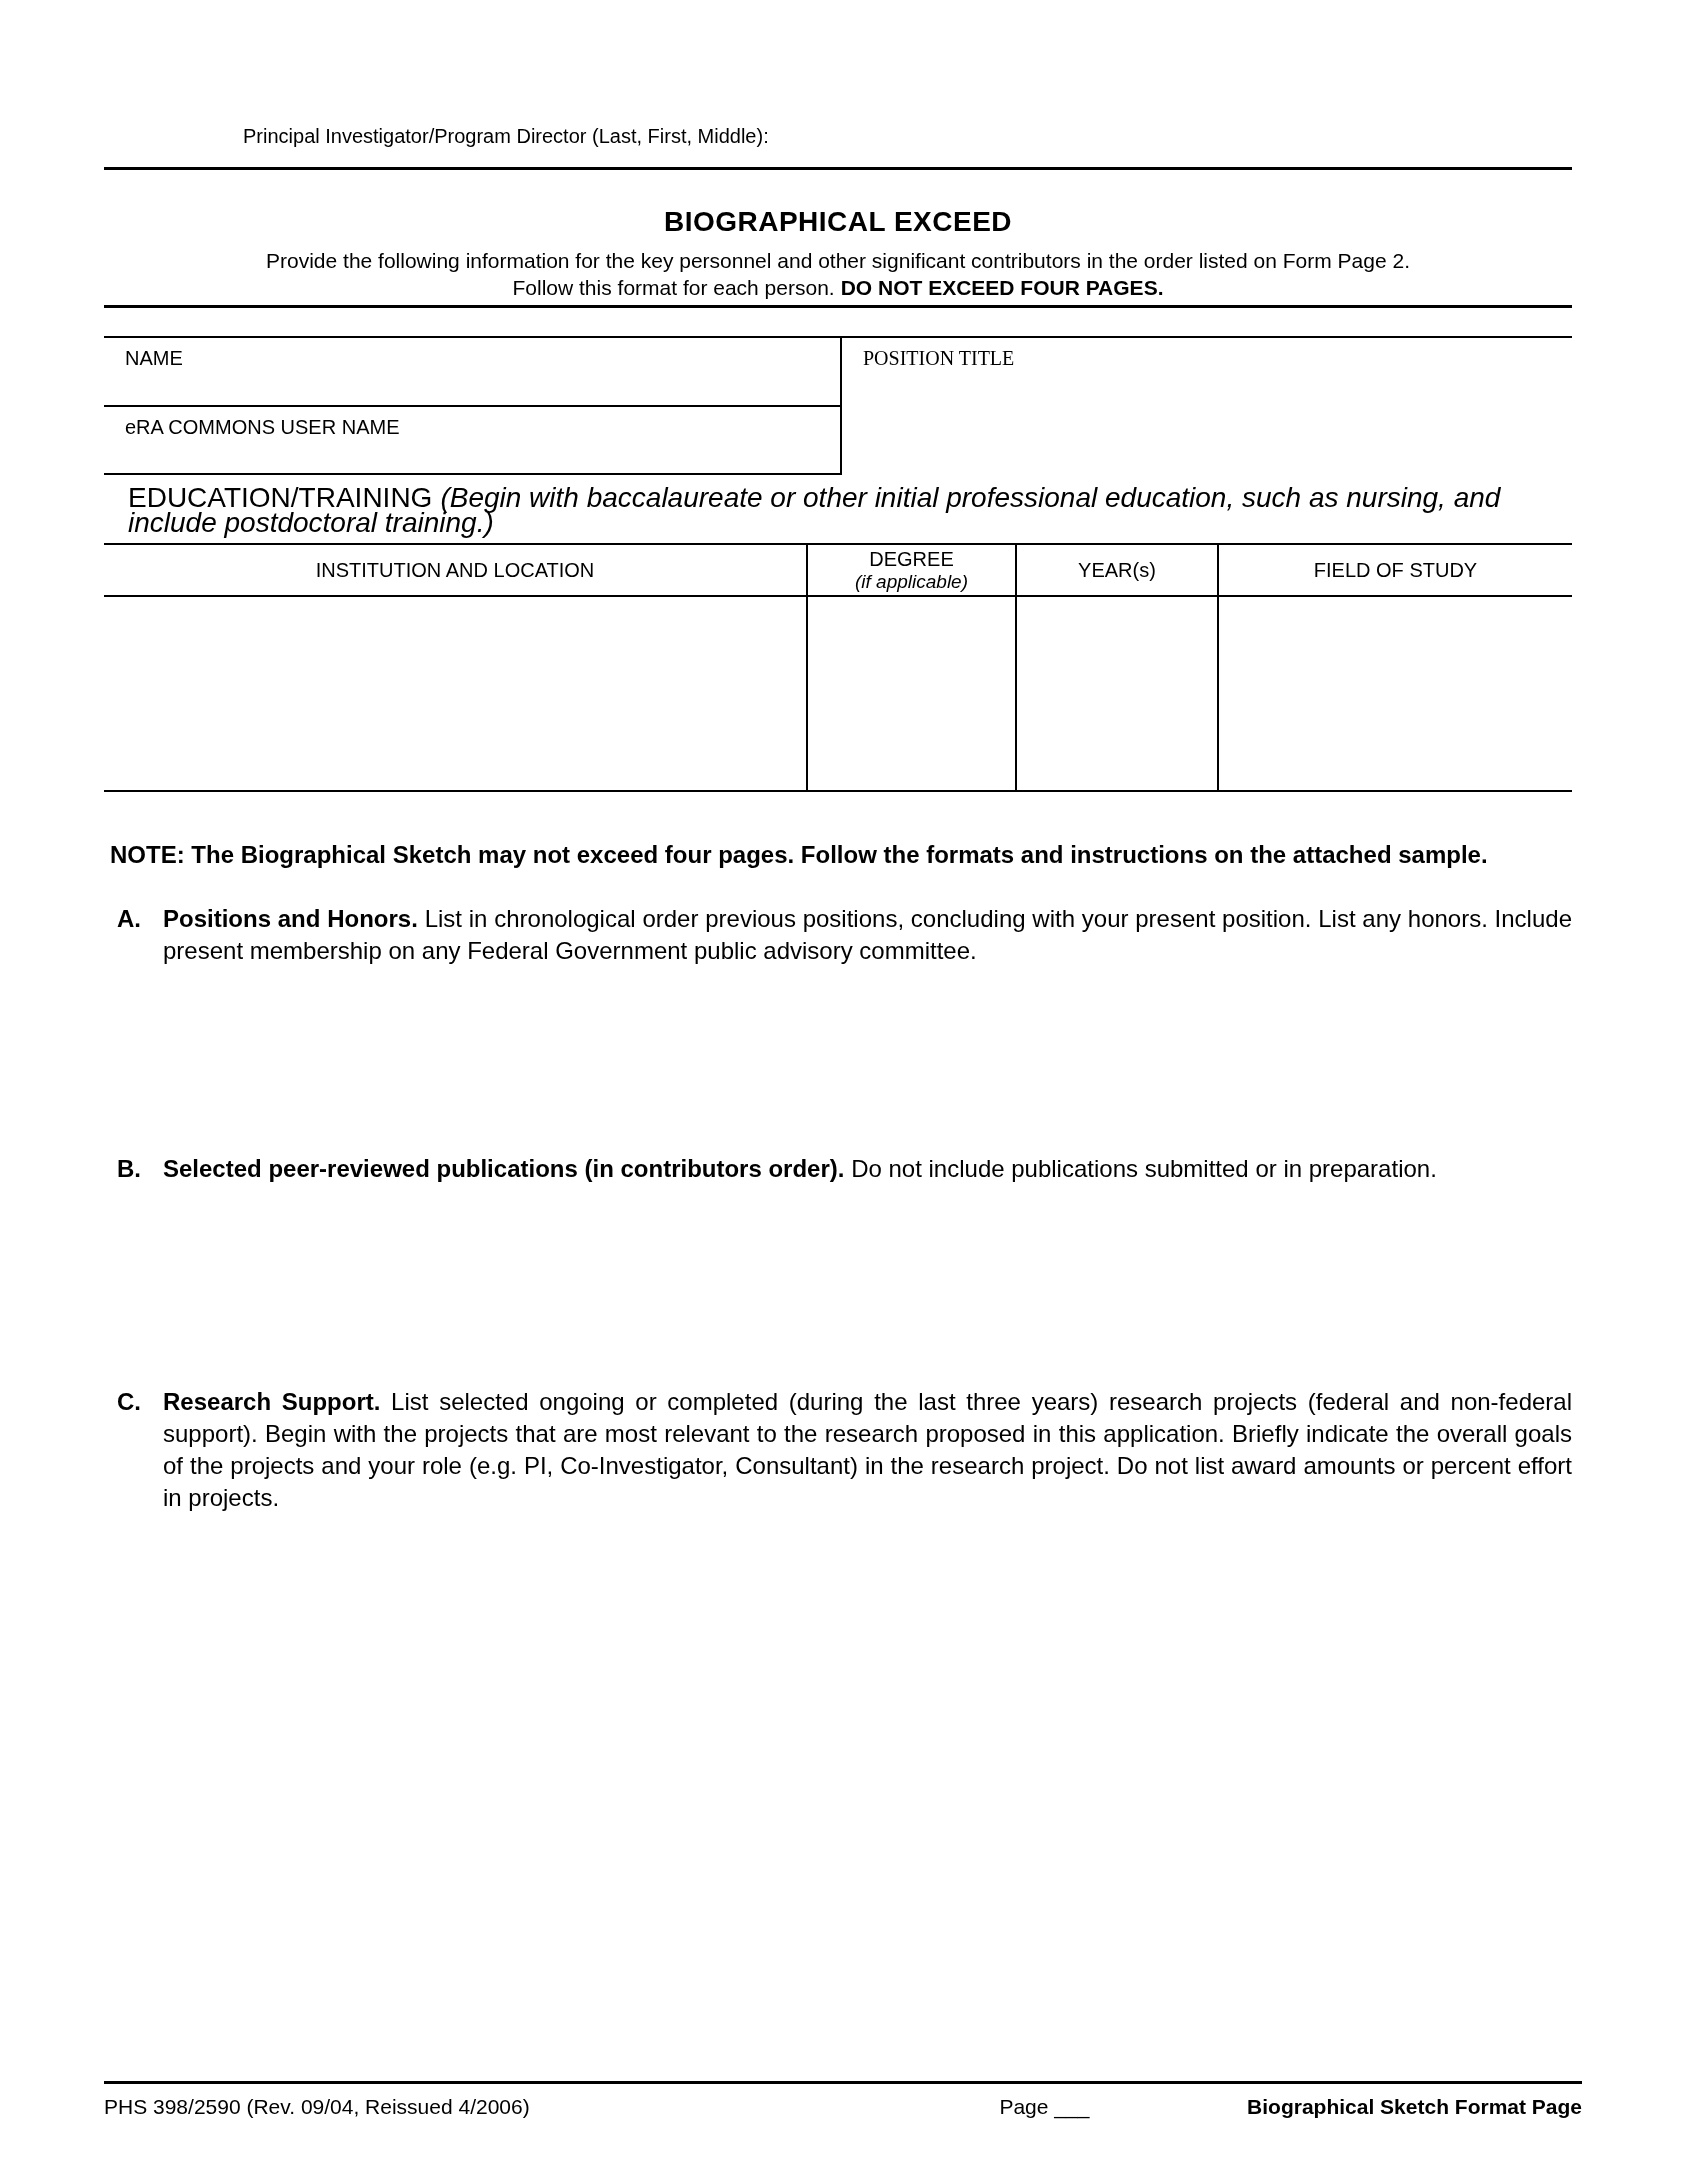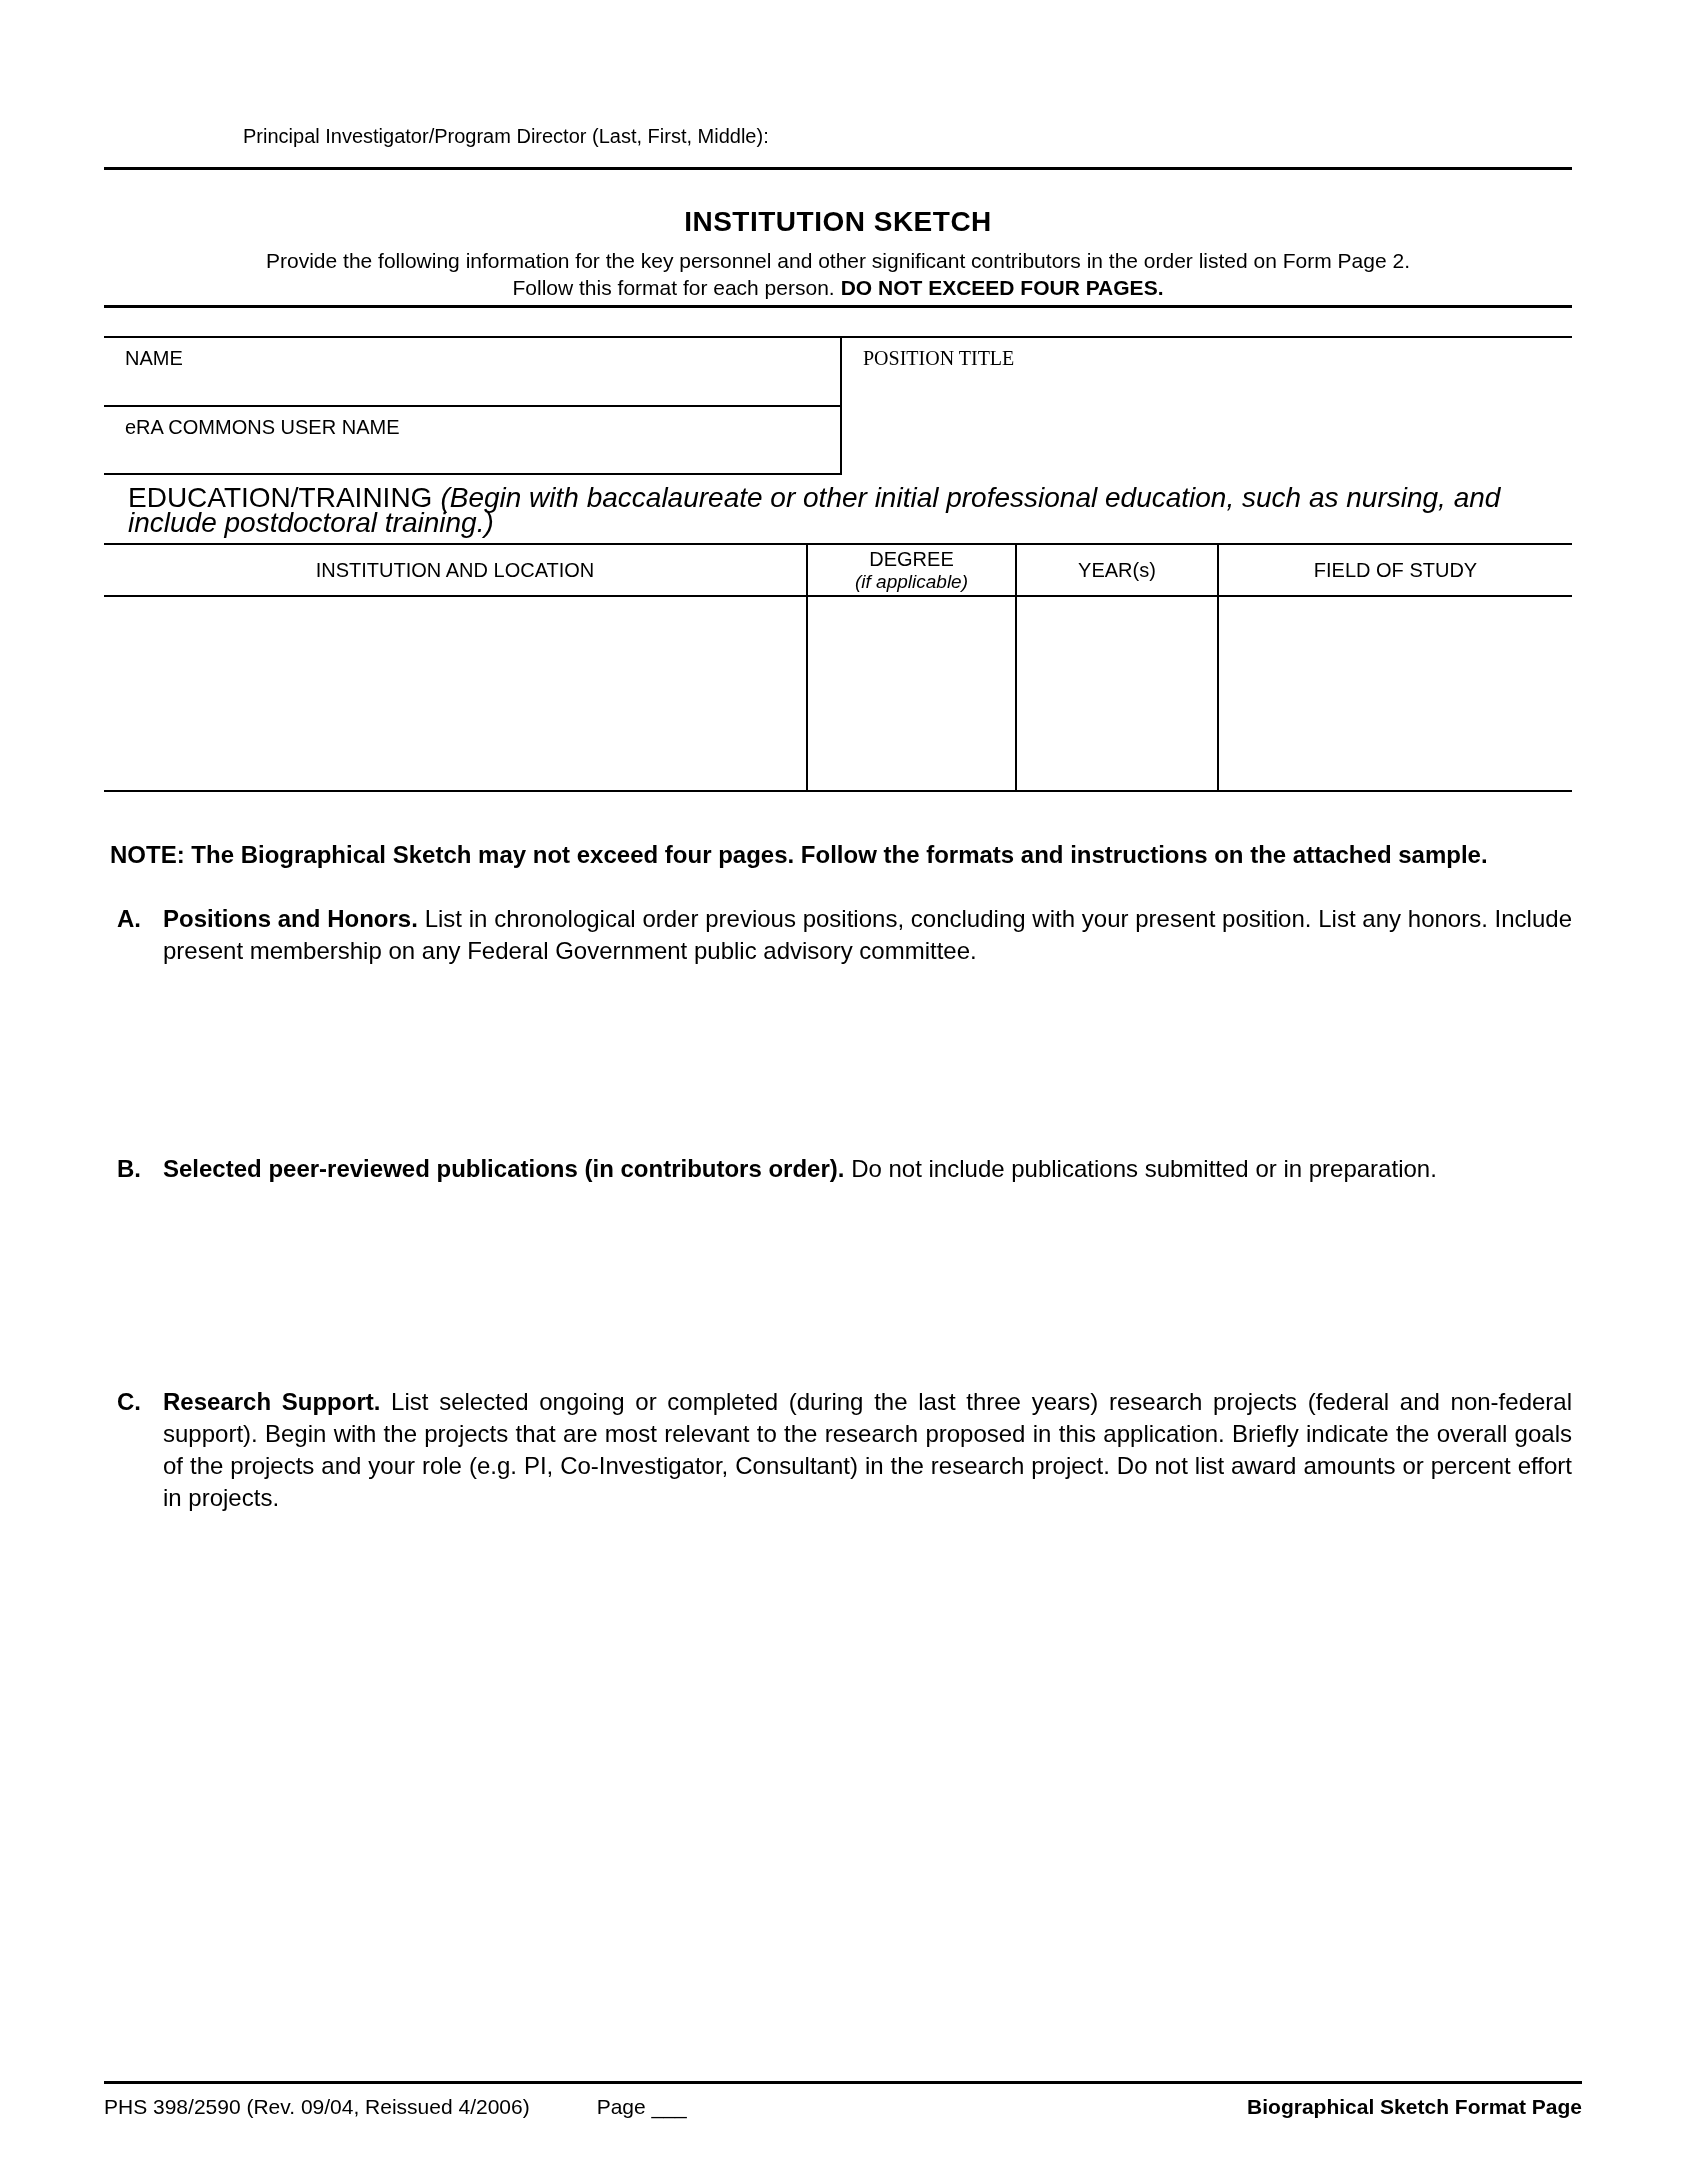--- a/index.html
+++ b/index.html
@@ -50,35 +50,35 @@
   .section-a { margin-top: 32px; }
   .section-b { margin-top: 186px; }
   .section-c { margin-top: 201px; }
   .section .letter { flex: none; width: 46px; font-size: 24px; line-height: 32px; font-weight: bold; }
   .section .body { flex: 1; font-size: 24px; line-height: 32px; text-align: justify; }
   .section .body b { font-weight: bold; }
 
   .footer { position: absolute; left: 104px; right: 101px; top: 2081px; }
   .footer-row { display: flex; align-items: baseline; margin-top: 9px; font-size: 21px; line-height: 27px; }
   .footer-left { flex: 1; text-align: left; }
-  .footer-center { flex: 1; text-align: left; }
+  .footer-center { flex: 1; text-align: right; }
   .footer-right { flex: 1; text-align: right; font-weight: bold; }
 </style>
 </head>
 <body>
 
 <div class="page">
 
   <div class="pi-label">
     <span>Principal Investigator/Program Director (Last, First, Middle):</span><span class="pi-blank"></span>
   </div>
 
   <hr class="rule rule-1">
 
-  <div class="title">INSTITUTION SKETCH</div>
+  <div class="title">BIOGRAPHICAL EXCEED</div>
 
   <div class="subtitle subtitle-1">Provide the following information for the key personnel and other significant contributors in the order listed on Form Page 2.</div>
   <div class="subtitle">
     <span>Follow this format for each person.</span><b>DO NOT EXCEED FOUR PAGES.</b>
   </div>
 
   <hr class="rule rule-2">
 
   <div class="identity">
     <div class="identity-left">

